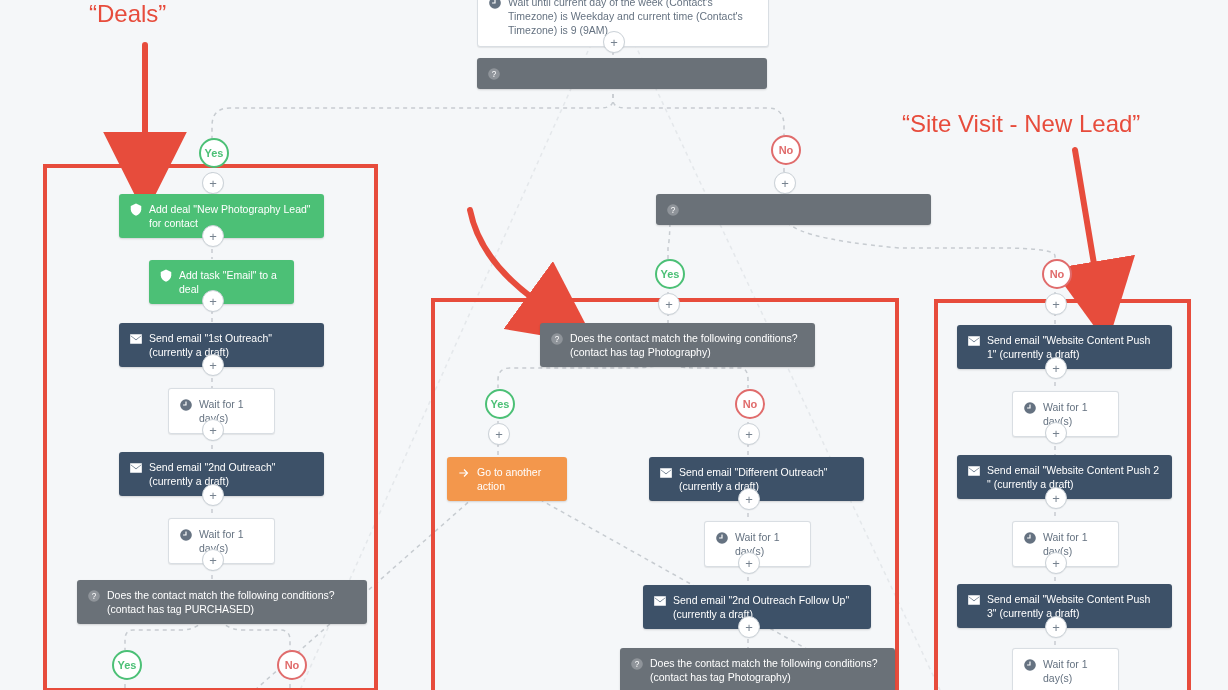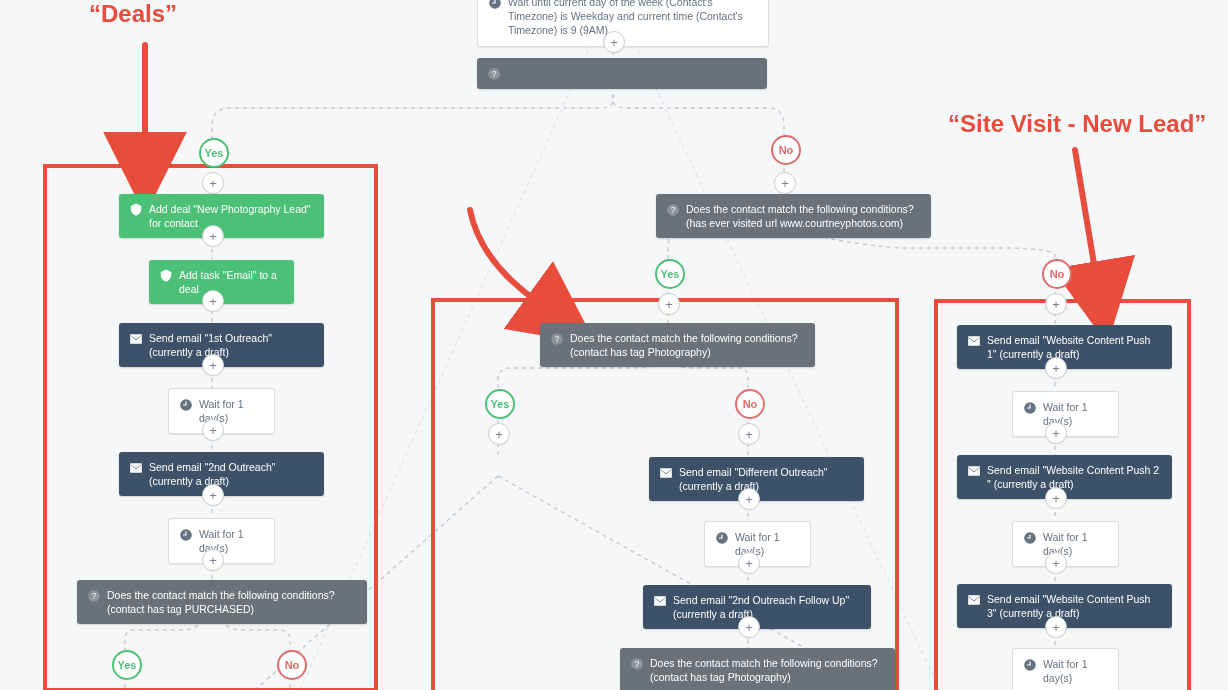--- a/index.html
+++ b/index.html
@@ -15,21 +15,21 @@
   .node.white{background:#fff;color:#657281;border:1px solid #d9dee3;box-shadow:0 .5px 1px rgba(0,0,0,.08);}
 
   .badge{position:absolute;width:26px;height:26px;border-radius:50%;display:flex;align-items:center;justify-content:center;font-size:11px;font-weight:600;}
   .badge.yes{background:#fff;border:2px solid #4cc076;color:#4cc076;}
   .badge.no {background:#fff;border:2px solid #e06c6c;color:#e06c6c;}
   .plus{position:absolute;width:20px;height:20px;border-radius:50%;background:#fff;border:1px solid #cbd2d8;display:flex;align-items:center;justify-content:center;font-size:13px;color:#778390;box-shadow:0 .5px 1px rgba(0,0,0,.08);}
 
   .ico{flex:0 0 auto;display:flex;align-items:center;justify-content:center;width:14px;height:14px;margin-top:1px;}
   .ico svg{width:14px;height:14px;fill:currentColor;}
 
-  .annot{position:absolute;font-size:24px;font-weight:700;color:#e74c3c;line-height:1.15;}
+  .annot{position:absolute;font-size:24px;font-weight:400;color:#e74c3c;line-height:1.15;}
   .highlight{position:absolute;border:4px solid #e74c3c;}
 </style>
 </head>
 <body>
 
 <div class="canvas">
   <svg class="lines" viewBox="0 0 1228 690">
     <defs>
       <pattern id="dash">
           <path></path>
@@ -102,21 +102,21 @@
       <path d="M470,210 Q480,260 535,300"></path>
       <path d="M1075,150 Q1085,210 1095,270"></path>
     </g>
   </svg>
 
   <div class="highlight" style="left:43px;top:164px;width:327px;height:520px;"></div>
   <div class="highlight" style="left:431px;top:298px;width:460px;height:388px;"></div>
   <div class="highlight" style="left:934px;top:299px;width:249px;height:387px;"></div>
 
   <div class="annot" style="left:89px;top:0;">“Deals”</div>
-  <div class="annot" style="left:948px;top:110px;">“Site Visit - New Lead”</div>
+  <div class="annot" style="left:902px;top:110px;">“Site Visit - New Lead”</div>
 
   <div class="node white" style="left:477px;top:-14px;width:270px;">
     <span class="ico">
         <svg viewBox="0 0 24 24">
           <path d="M12 2a10 10 0 1 0 10 10A10 10 0 0 0 12 2zm1 11H7v-2h4V6h2z"></path>
         </svg>
       </span>
     <span class="txt">Wait until current day of the week (Contact's Timezone) is Weekday and current time (Contact's Timezone) is 9 (9AM)</span>
   </div>
   <div class="plus" style="left:603px;top:31px;">+</div>
@@ -201,41 +201,48 @@
   <div class="badge yes" style="left:112px;top:650px;">Yes</div>
   <div class="badge no" style="left:277px;top:650px;">No</div>
 
   <div class="node gray" style="left:656px;top:194px;width:255px;">
     <span class="ico">
         <svg viewBox="0 0 24 24">
           <circle cx="12" cy="12" r="10" fill="#fff" opacity=".25"></circle>
           <text x="12" y="17" text-anchor="middle" font-size="14" fill="#fff">?</text>
         </svg>
       </span>
-    <span class="txt">Does the contact match the following conditions? (has ever visited url www.courtneyphotos.com)</span>
   </div>
   <div class="badge yes" style="left:655px;top:259px;">Yes</div>
   <div class="badge no" style="left:1042px;top:259px;">No</div>
   <div class="plus" style="left:658px;top:293px;">+</div>
   <div class="plus" style="left:1045px;top:293px;">+</div>
 
   <div class="node gray" style="left:540px;top:323px;width:255px;">
     <span class="ico">
         <svg viewBox="0 0 24 24">
           <circle cx="12" cy="12" r="10" fill="#fff" opacity=".25"></circle>
           <text x="12" y="17" text-anchor="middle" font-size="14" fill="#fff">?</text>
         </svg>
       </span>
     <span class="txt">Does the contact match the following conditions? (contact has tag Photography)</span>
   </div>
   <div class="badge yes" style="left:485px;top:389px;">Yes</div>
   <div class="badge no" style="left:735px;top:389px;">No</div>
   <div class="plus" style="left:488px;top:423px;">+</div>
   <div class="plus" style="left:738px;top:423px;">+</div>
 
+  <div class="node orange" style="left:447px;top:457px;width:100px;">
+    <span class="ico">
+        <svg viewBox="0 0 24 24">
+          <path d="M4 12h12M12 6l6 6-6 6" stroke="#fff" stroke-width="2" fill="none"></path>
+        </svg>
+      </span>
+    <span class="txt">Go to another action</span>
+  </div>
 
   <div class="node blue" style="left:649px;top:457px;width:195px;">
     <span class="ico">
         <svg viewBox="0 0 24 24">
           <path d="M2 4h20v16H2zm10 9L3 6v1l9 7 9-7V6z"></path>
         </svg>
       </span>
     <span class="txt">Send email "Different Outreach" (currently a draft)</span>
   </div>
   <div class="plus" style="left:738px;top:488px;">+</div>

